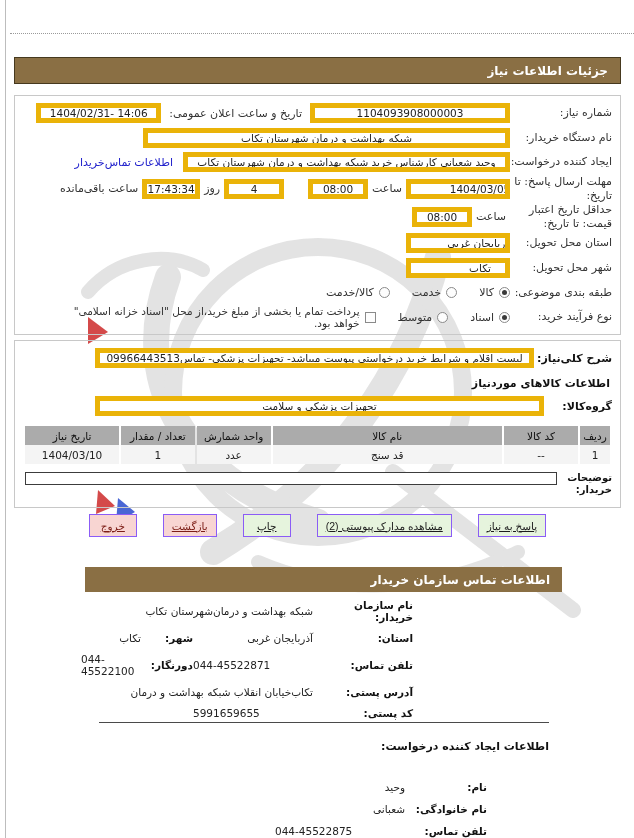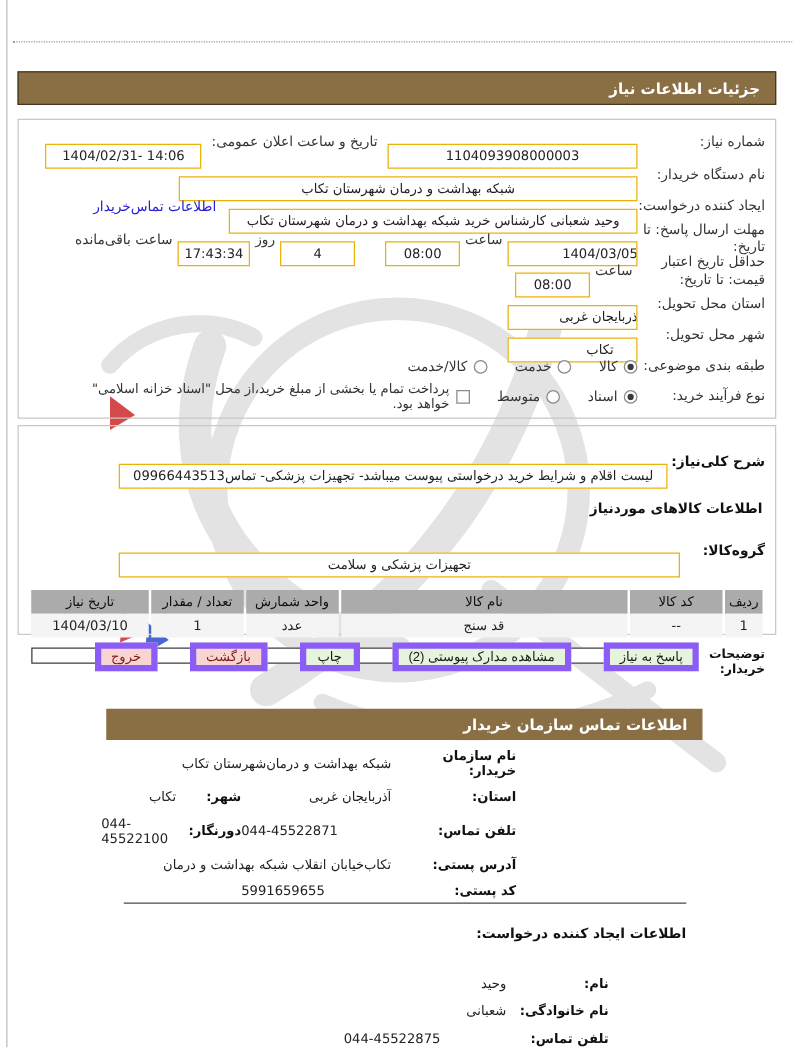--- a/index.html
+++ b/index.html
@@ -31,23 +31,23 @@
   .bar-contact { top:567px; right:72px; left:85px; border:none; height:25px; }
 
   
   .panel { position:absolute; right:13px; left:14px; border:1px solid #c8c8c8; background:transparent; padding:5px 8px; }
   .panel-a { top:95px; height:240px; display:flex; flex-direction:column; justify-content:space-between; }
   .panel-b { top:340px; height:168px; }
 
   .frow { display:flex; align-items:center; min-height:24px; }
   .flabel { width:102px; flex:0 0 102px; color:#333; line-height:1.25;text-align:right; }
   .fbox {
-    border:1px solid #eab308; background:#fff; height:20px;
+    border:5px solid #eab308; background:#fff; height:20px;
     display:flex; align-items:center; justify-content:center;
-    padding:0 4px; overflow:hidden; white-space:nowrap; font-size:10.5px;margin-top:23px;
+    padding:0 4px; overflow:hidden; white-space:nowrap; font-size:10.5px;
   }
   .ltr { direction:ltr; }
   .mini-label { margin:0 4px; color:#333; }
 
   .w200 { width:200px; } .w127 { width:104px;padding-left:48px; } .w60 { width:60px; } .w58 { width:58px; }
   .w367 { width:367px; } .w327 { width:327px; } .w125 { width:125px; }
 
   .link { color:#2121cc; margin-right:10px; cursor:pointer; white-space:nowrap; }
 
   .radio { width:11px; height:11px; border:1px solid #8a8a8a; border-radius:50%; background:#fdfdfd; display:inline-block; position:relative; flex:0 0 auto; }
@@ -71,22 +71,22 @@
   .col-row { width:30px; } .col-code { width:76px; } .col-name { width:236px;margin-left:18px; }
   .col-unit { width:75px; } .col-qty { width:75px;margin-left:21px; } .col-date { width:95px; }
 
   .notes-row { display:flex; align-items:flex-start; margin-top:8px; }
   .notes-label { width:55px; flex:0 0 55px; font-weight:bold; font-size:10px; color:#111; line-height:1.2; }
   .notes-box { flex:1; height:13px; border:1px solid #3c3c3c; background:#fff; margin-left:2px; }
 
   
   .btn-row { position:absolute; top:514px; right:13px; left:14px; display:flex; justify-content:center; align-items:center; gap:26px; }
   .btn {
-    height:23px; border:5px solid #8b5cf6; display:flex; align-items:center; justify-content:center;
-    font-size:10.5px; padding:0 8px; cursor:pointer; white-space:nowrap;
+    height:23px; border:1px solid #8b5cf6; display:flex; align-items:center; justify-content:center;
+    font-size:10.5px; padding:0 8px; cursor:pointer; white-space:nowrap;text-decoration:underline;
   }
   .btn-green { background:#e6f4dd; color:#1c1c1c; }
   .btn-pink  { background:#f8d5d2; color:#7c1d16; }
   .b-reply { min-width:67px; } .b-docs { min-width:135px; } .b-print { min-width:48px; }
   .b-back { min-width:50px; } .b-exit { min-width:48px; }
 
   
   .contact { position:absolute; top:599px; right:221px; width:340px; }
   .c-grid { display:grid; grid-template-columns:100px 120px 52px 60px; row-gap:9px; align-items:center; }
   .c-label { font-weight:bold; color:#111; font-size:10.5px; }

